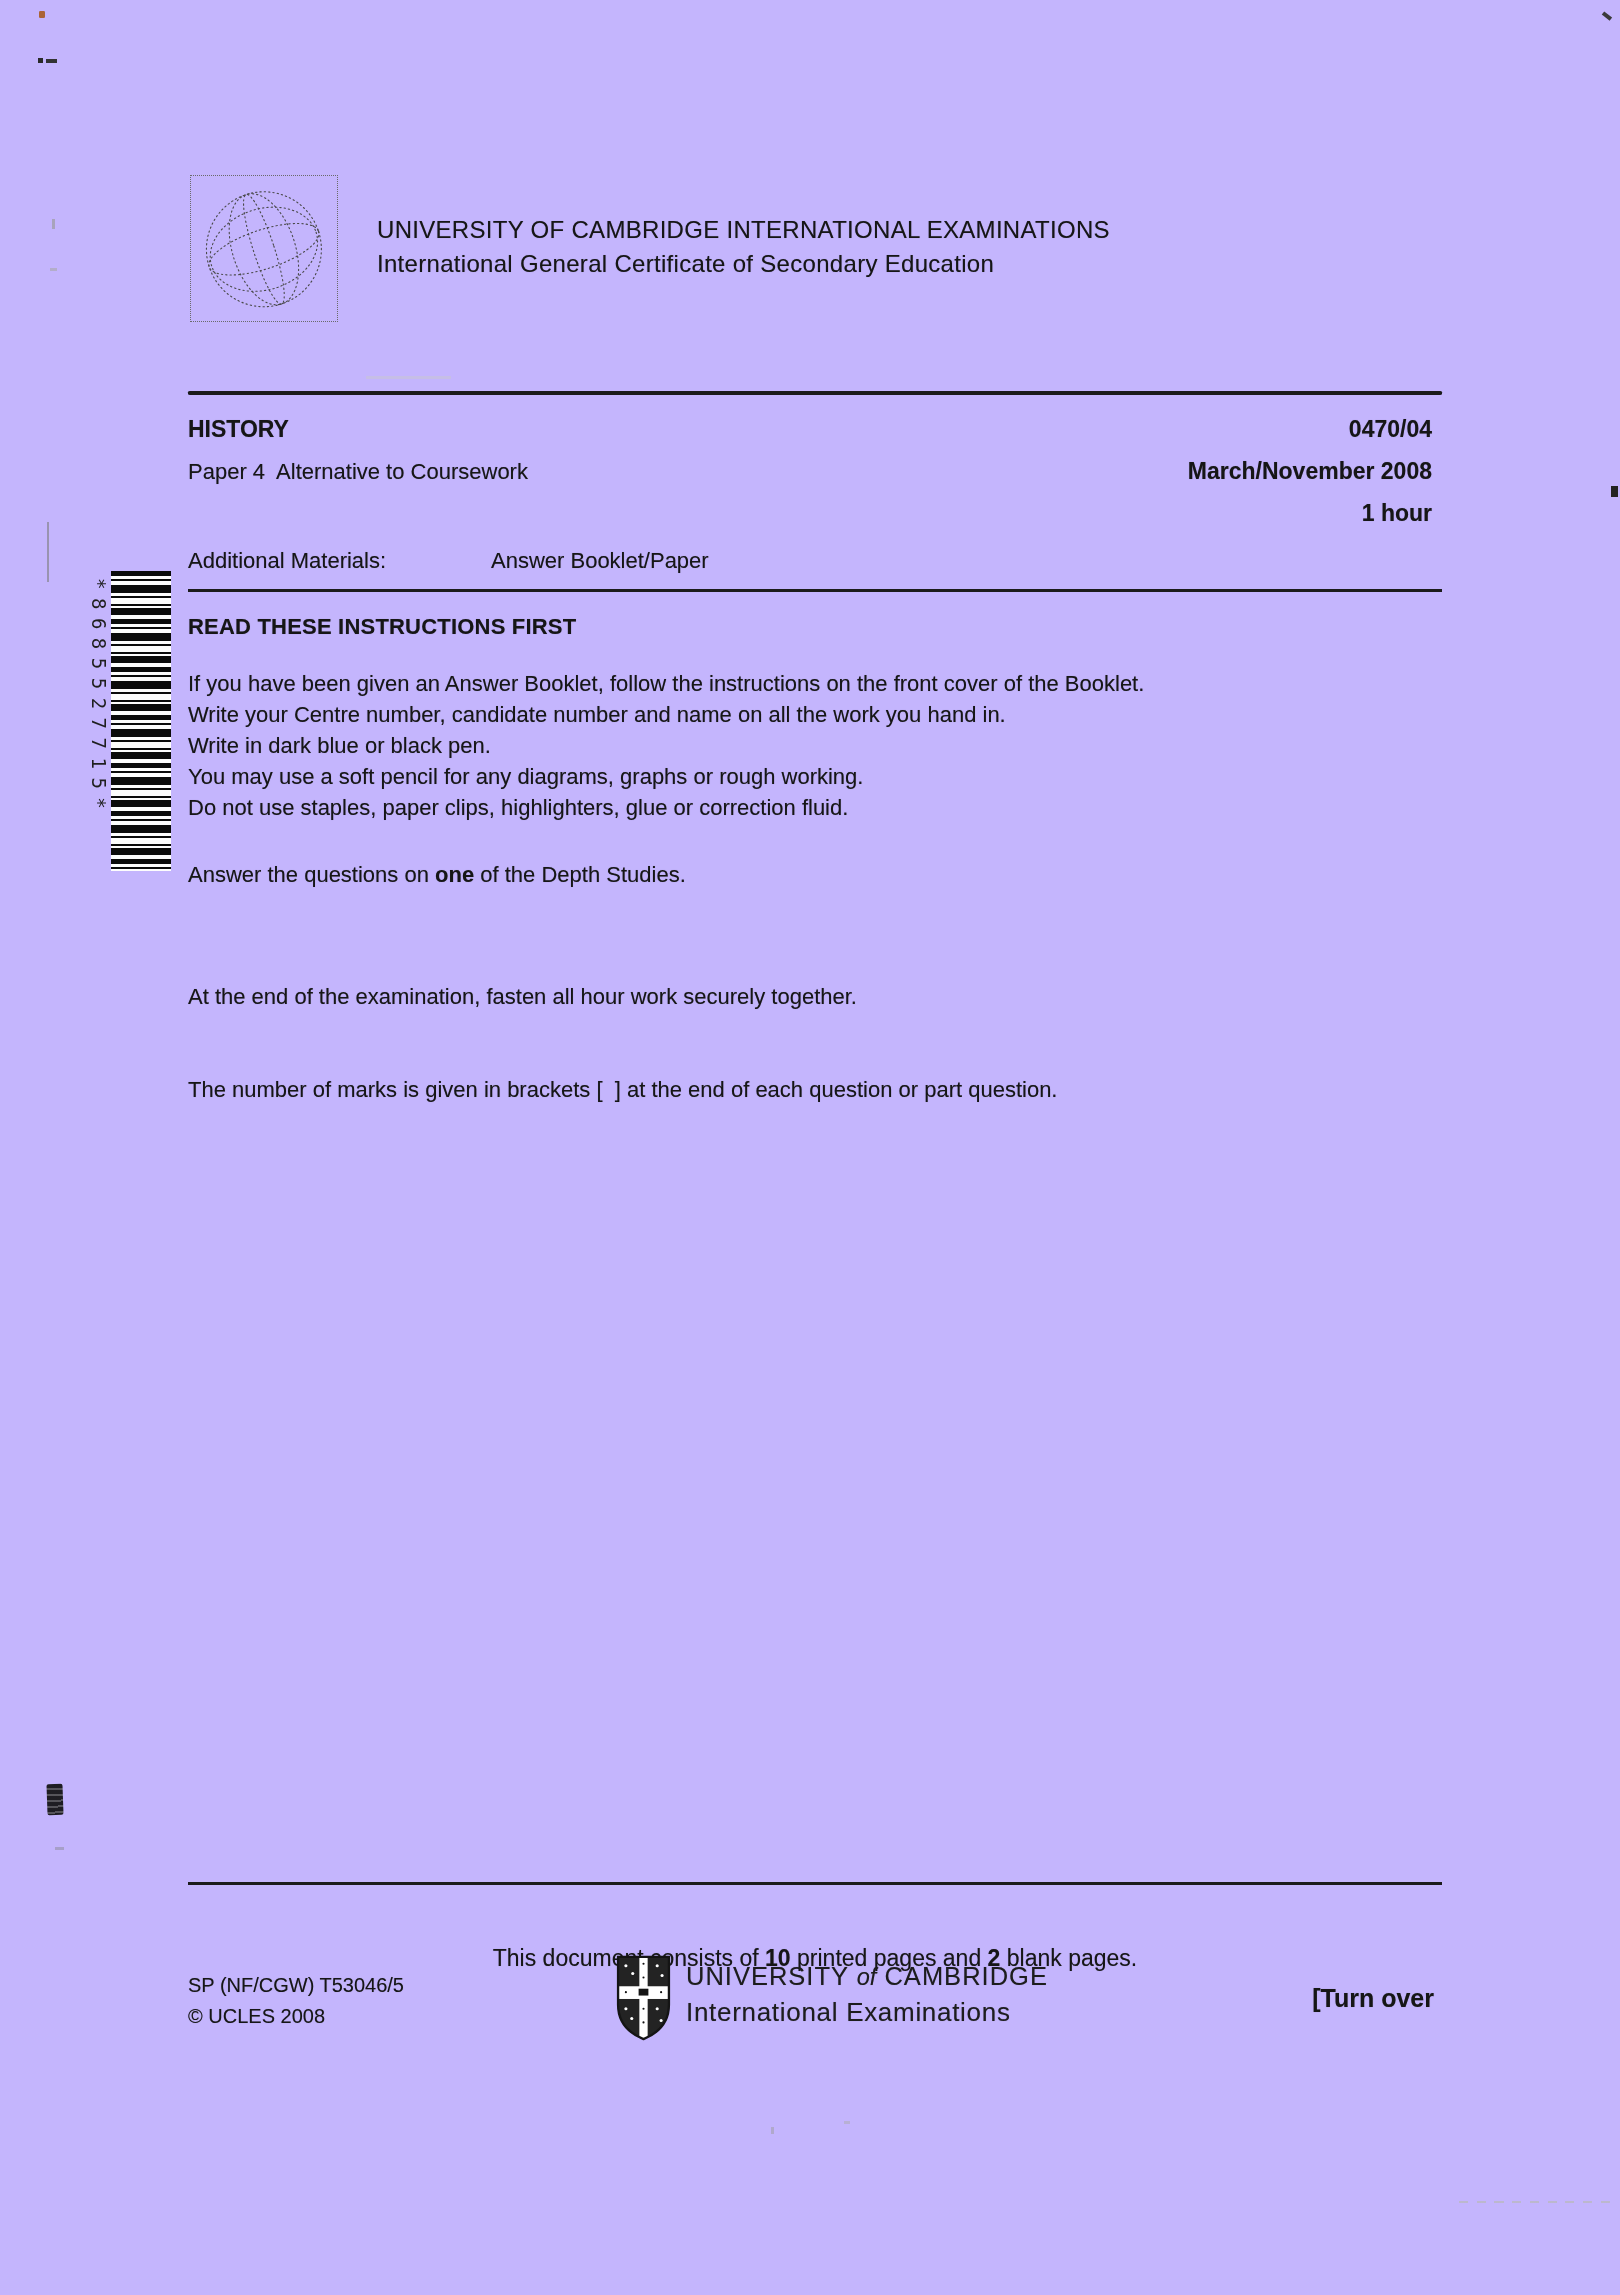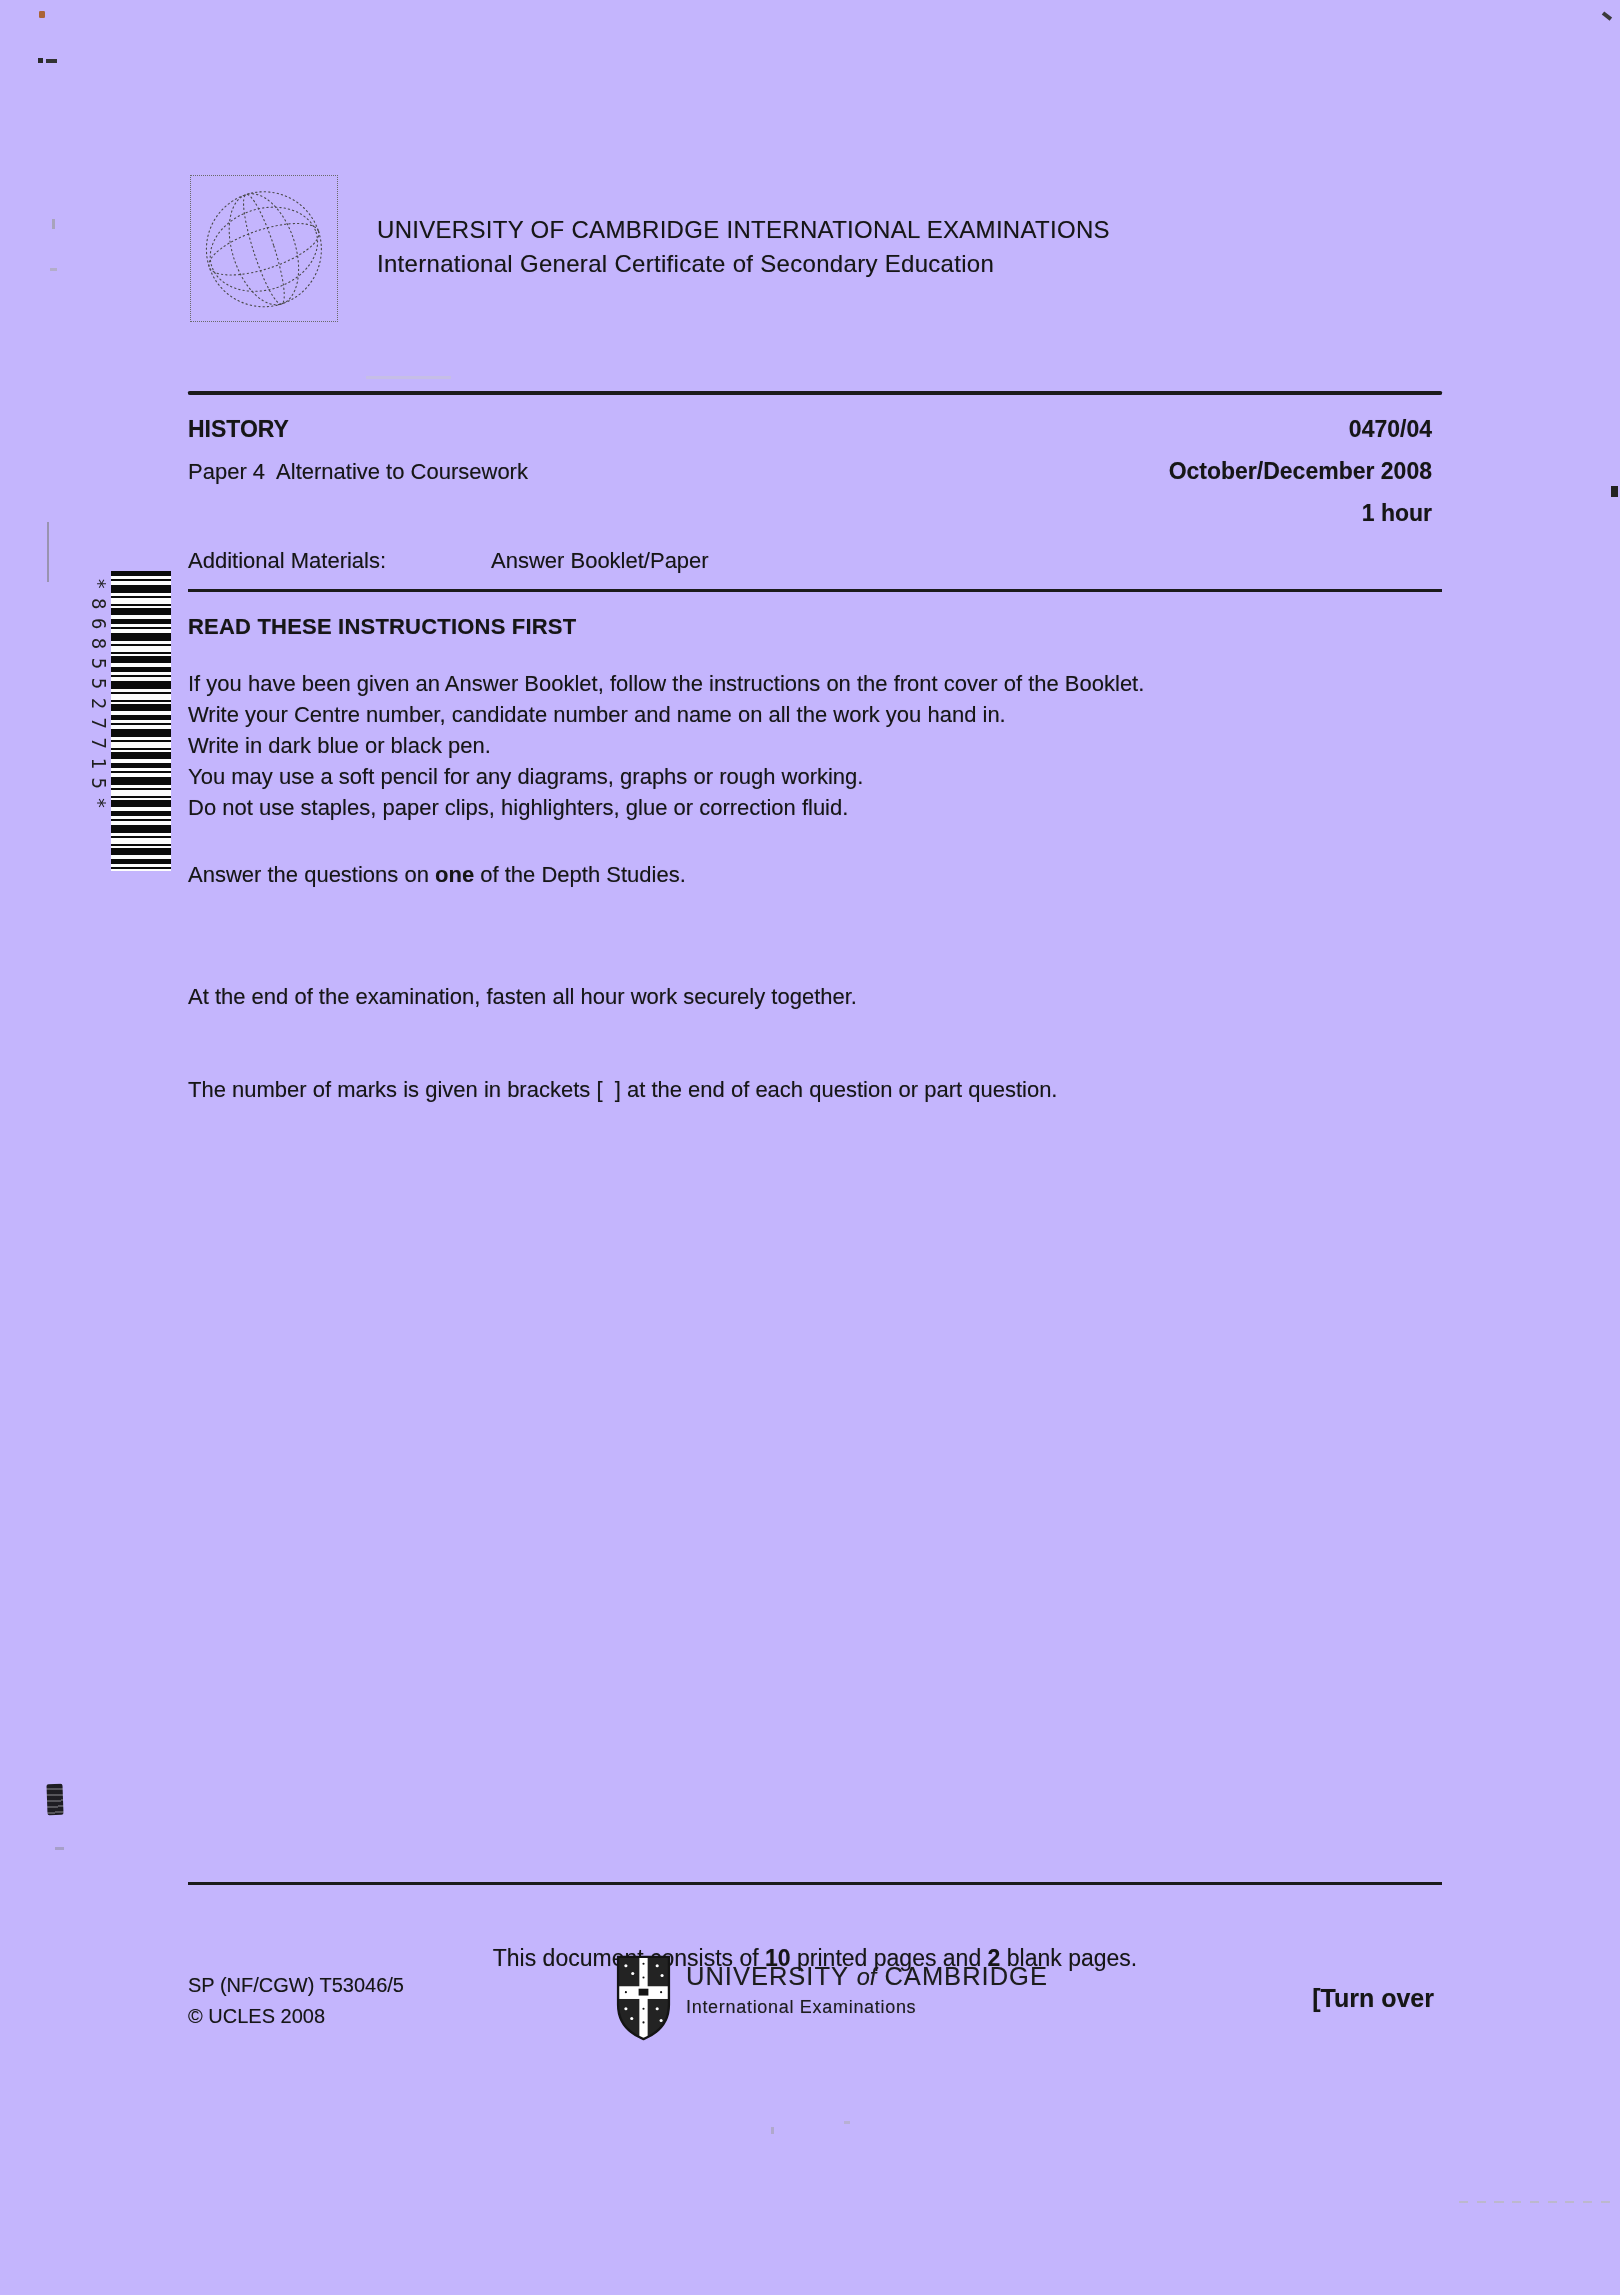--- a/index.html
+++ b/index.html
@@ -62,21 +62,21 @@
       #0b0b0b 37px 44px, #fdfdfd 44px 48px);
   }
 
   
   .doc-line{ position:absolute; left:188px; top:1913px; width:1254px; text-align:center; font-size:23px;margin-top:32px; }
   .doc-line b{ font-weight:bold; }
   .shield{ position:absolute; left:614px; top:1954px; }
   .flogo-text{ position:absolute; left:686px; top:1962px; font-family:Liberation Sans, sans-serif; color:#1d1d1d;}
   .flogo-line1{ font-size:25.5px; letter-spacing:1px; }
   .flogo-line1 .of{ font-style:italic; text-transform:none; letter-spacing:0; font-size:23.6px;}
-  .flogo-line2{ font-size:18px; margin-top:5.9px; letter-spacing:0.7px; }
+  .flogo-line2{ font-size:26px; margin-top:5.9px; letter-spacing:0.7px; }
   .imprint{ position:absolute; left:188px; top:1970px; font-size:20px; line-height:31px; }
   .turn-over{ position:absolute; right:186px; top:1984px; font-size:25px; font-weight:bold; }
 
   
   .art{ position:absolute; }
   .a-red1{ left:39px; top:10.5px; width:5.9px; height:7.2px; background:#a85a20; border-radius:1.3px; opacity:.9;}
   .a-dk1{ left:38px; top:58px; width:4.6px; height:5.2px; background:#2a2a2a; }
   .a-dk2{ left:46px; top:59px; width:11px; height:3.9px; background:#333; }
   .a-gl1{ left:52px; top:219px; width:2.6px; height:9.8px; background:#9a9a9a; opacity:.65;}
   .a-gl2{ left:50px; top:268px; width:7.2px; height:2.6px; background:#a8a8a8; opacity:.6;}
@@ -130,21 +130,21 @@
   <div class="org-block scan">
     <div>UNIVERSITY OF CAMBRIDGE INTERNATIONAL EXAMINATIONS</div>
     <div>International General Certificate of Secondary Education</div>
   </div>
 
   <div class="rule rule1"></div>
 
   <div class="subject scan">HISTORY</div>
   <div class="code scan">0470/04</div>
   <div class="paper-title scan pre">Paper 4  Alternative to Coursework</div>
-  <div class="session scan">October/December 2008</div>
+  <div class="session scan">March/November 2008</div>
   <div class="duration scan">1 hour</div>
   <div class="addmat-label scan">Additional Materials:</div>
   <div class="addmat-value scan">Answer Booklet/Paper</div>
 
   <div class="rule rule2"></div>
 
   <div class="read-heading scan">READ THESE INSTRUCTIONS FIRST</div>
 
   <div class="instr scan">
     <div>If you have been given an Answer Booklet, follow the instructions on the front cover of the Booklet.</div>

